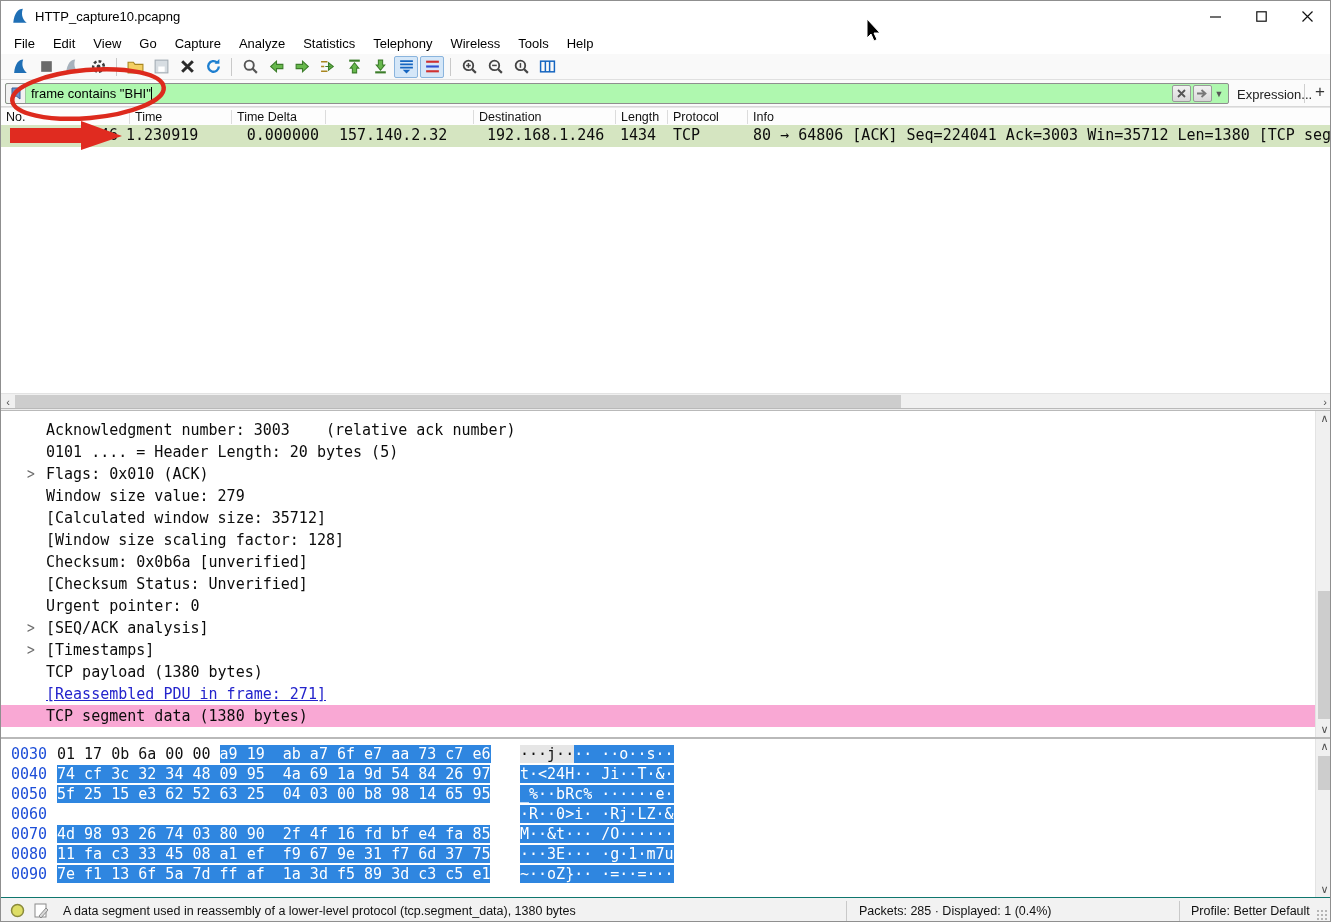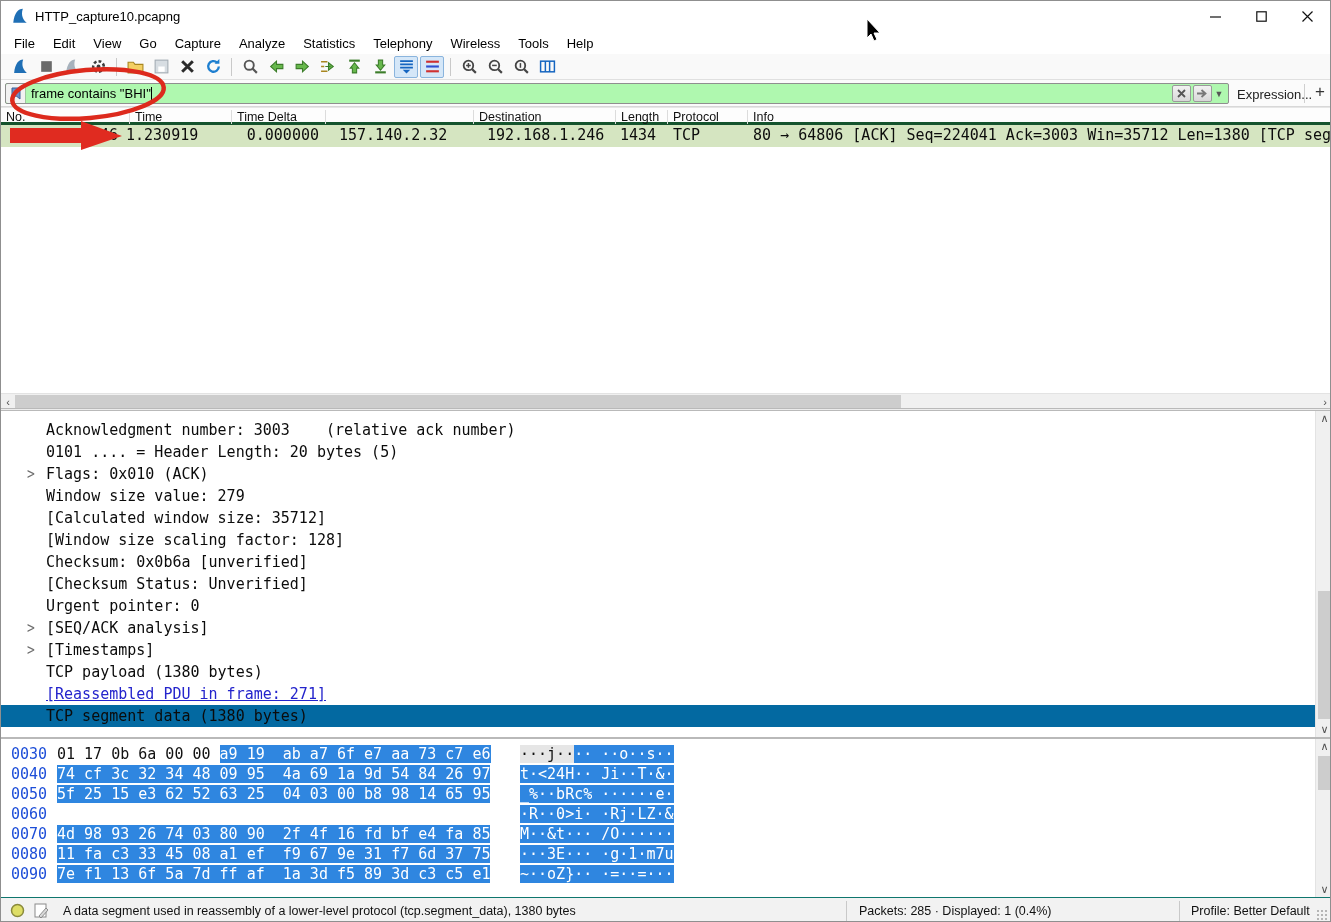--- a/index.html
+++ b/index.html
@@ -36,39 +36,39 @@
   #filter-text { font-size:13px; color:#000; padding-left:5px; white-space:pre; }
   #filter-caret { display:inline-block; width:1px; height:14px; background:#000; vertical-align:-2px; }
   #filter-right { position:absolute; right:2px; top:1px; height:17px; display:flex; align-items:center; }
   .fbtn { width:19px; height:17px; background:linear-gradient(#f2f2f2,#d8d8d8); border:1px solid #9a9a9a; border-radius:2px; margin-left:2px; display:flex; align-items:center; justify-content:center; font-size:11px; color:#444; }
   #filter-dropdown { width:14px; height:17px; display:flex; align-items:center; justify-content:center; font-size:9px; color:#555; }
   #expression-label { position:absolute; left:1236px; top:7px; font-size:13px; color:#222; }
   #filter-sep2 { position:absolute; left:1303px; top:4px; width:1px; height:19px; background:#cfcfcf; }
   #add-filter-btn { position:absolute; left:1310px; top:2px; width:18px; height:22px; font-size:17px; color:#333; text-align:center; }
 
   
-  #pkt-header { position:absolute; left:0; top:106px; width:100%; height:21px; background:#fdfdfd; border-bottom:6px solid #14532d; border-top:1px solid #e6e6e6; }
+  #pkt-header { position:absolute; left:0; top:106px; width:100%; height:21px; background:#fdfdfd; border-bottom:2px solid #14532d; border-top:1px solid #e6e6e6; }
   .hdr-label { position:absolute; top:2px; font-size:12.5px; color:#101010; }
   .hdr-sep { position:absolute; top:2px; width:1px; height:14px; background:#dcdcdc; }
   #pkt-row { position:absolute; left:0; top:124px; width:100%; height:22px; background:#d5e5c1; font-size:15px; color:#0c0c0c; }
   .cell { position:absolute; top:1px; white-space:pre; overflow:hidden; }
   #pkt-empty { position:absolute; left:0; top:146px; width:100%; height:246px; background:#fff; }
 
   
   .sb-track-h { position:absolute; background:#f0f0f0; border-top:1px solid #e3e3e3; }
   .sb-arrow { position:absolute; color:#505050; font-size:11px; display:flex; align-items:center; justify-content:center; }
   .sb-thumb { position:absolute; background:#cdcdcd; }
   .sb-track-v { position:absolute; background:#f0f0f0; border-left:1px solid #e3e3e3; }
 
   
   #details-split { position:absolute; left:0; top:407px; width:100%; height:3px; background:#ededed; border-top:1px solid #b9b9b9; border-bottom:1px solid #b9b9b9; }
   #details { position:absolute; left:0; top:410px; width:1314px; height:326px; background:#fff; overflow:hidden; padding-top:8px; }
   .dline { position:relative; height:22px; line-height:22px; font-size:15px; padding-left:45px; white-space:pre; color:#0b0b0b; }
   .dline .expander { position:absolute; left:26px; top:0; color:#707070; font-size:13px; transform:scaleY(1.25); }
-  .dline.selected { background:#0369a1; }
+  .dline.selected { background:#f9a8d4; }
   .dline.link { color:#2424cc; text-decoration:underline; }
 
   
   #hex-split { position:absolute; left:0; top:736px; width:100%; height:2px; background:#b9b9b9; }
   #hexpane { position:absolute; left:0; top:738px; width:1314px; height:158px; background:#fff; padding-top:5px; }
   .hrow { height:20px; line-height:20px; font-size:15px; white-space:pre; position:relative; }
   .h-off { position:absolute; left:10px; color:#1d4ed8; }
   .h-hex { position:absolute; left:56px; }
   .h-asc { position:absolute; left:519px; }
   .selblue { background:#2f86e0; color:#fff; }

